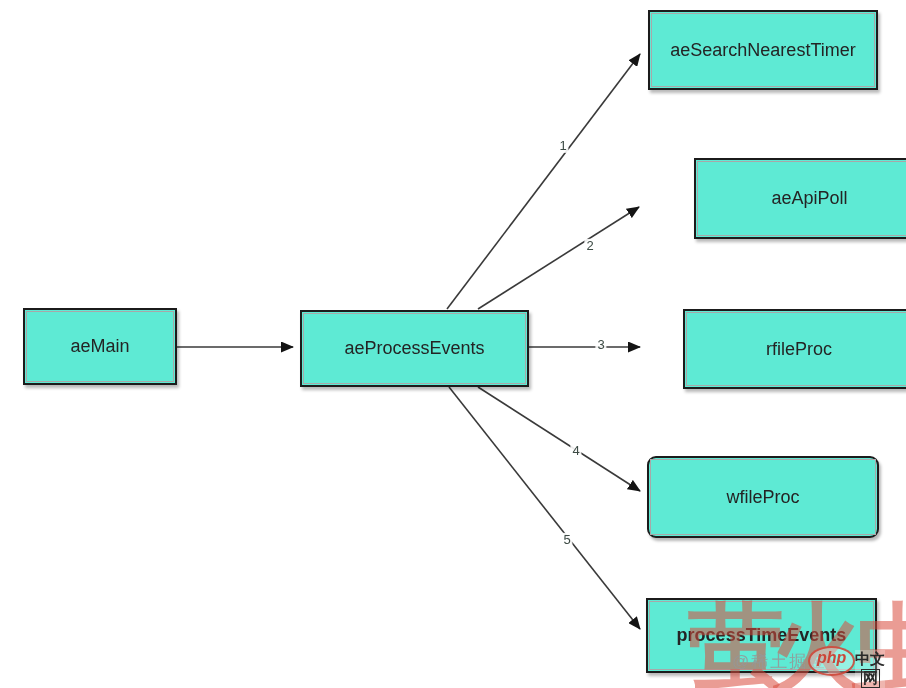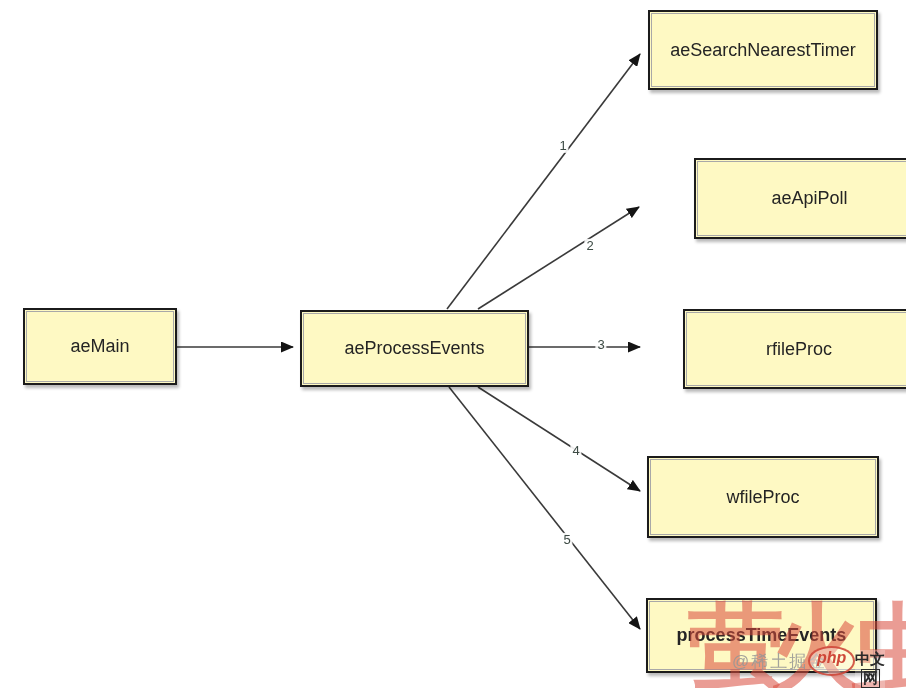--- a/index.html
+++ b/index.html
@@ -10,39 +10,39 @@
     overflow: hidden;
     font-family: "Liberation Sans", sans-serif;
   }
   .edges { position: absolute; left: 0; top: 0; z-index: 1; }
   .edge { stroke: #3a3a3a; stroke-width: 1.6; }
 
   
   .node {
     position: absolute;
     z-index: 2;
-    background: #fef9c3;
+    background: #5eead4;
     border: 2px solid #1b1b1b;
     box-shadow: 2px 3px 3px rgba(0,0,0,0.28);
     display: flex; align-items: center; justify-content: center;
     font-size: 18px; color: #242424;
     text-align: center;
   }
   .node::after {
     content: ""; position: absolute; inset: 1px;
     border: 1px solid #a8a8a8; pointer-events: none;
   }
   .node .lbl { position: relative; z-index: 1; padding: 0 6px; }
 
   .n-aemain               { left: 23px;  top: 308px; width: 150px; height: 73px; }
   .n-aeprocessevents      { left: 300px; top: 310px; width: 225px; height: 73px; }
   .n-aesearchnearesttimer { left: 648px; top: 10px;  width: 226px; height: 76px; }
   .n-aeapipoll            { left: 646px; top: 158px; width: 227px; height: 77px; margin-left: 48px; }
   .n-rfileproc            { left: 683px; top: 309px; width: 228px; height: 76px; }
-  .n-wfileproc            { left: 647px; top: 456px; width: 228px; height: 78px; }
+  .n-wfileproc            { left: 647px; top: 456px; width: 228px; height: 78px; border-radius: 9px; }
   .n-processtimeevents    { left: 646px; top: 598px; width: 227px; height: 71px; font-weight: bold; }
 
   .edge-label {
     position: absolute; z-index: 3;
     transform: translate(-50%, -50%);
     font-size: 13px; color: #3c4a44;
     background: rgba(255,255,255,0.9);
     padding: 0 2px; line-height: 1.1;
   }
   .el-1 { left: 563px; top: 146px; }

